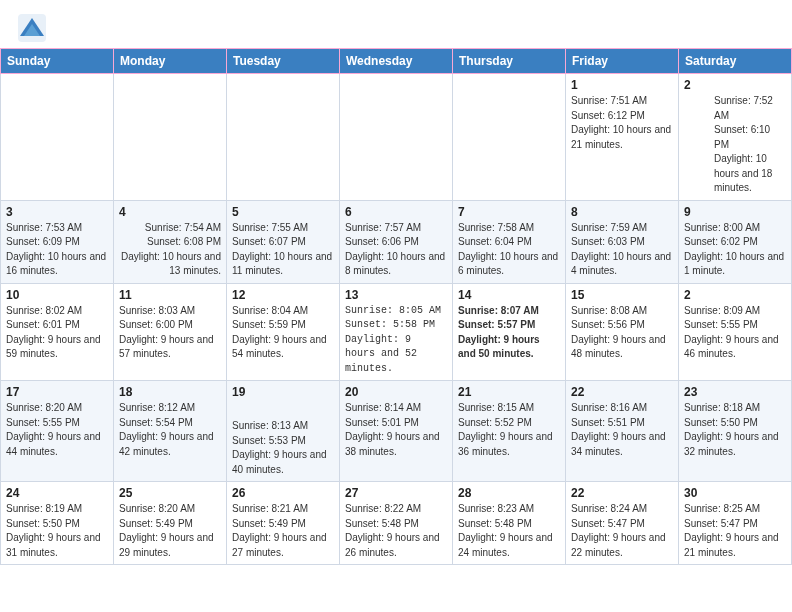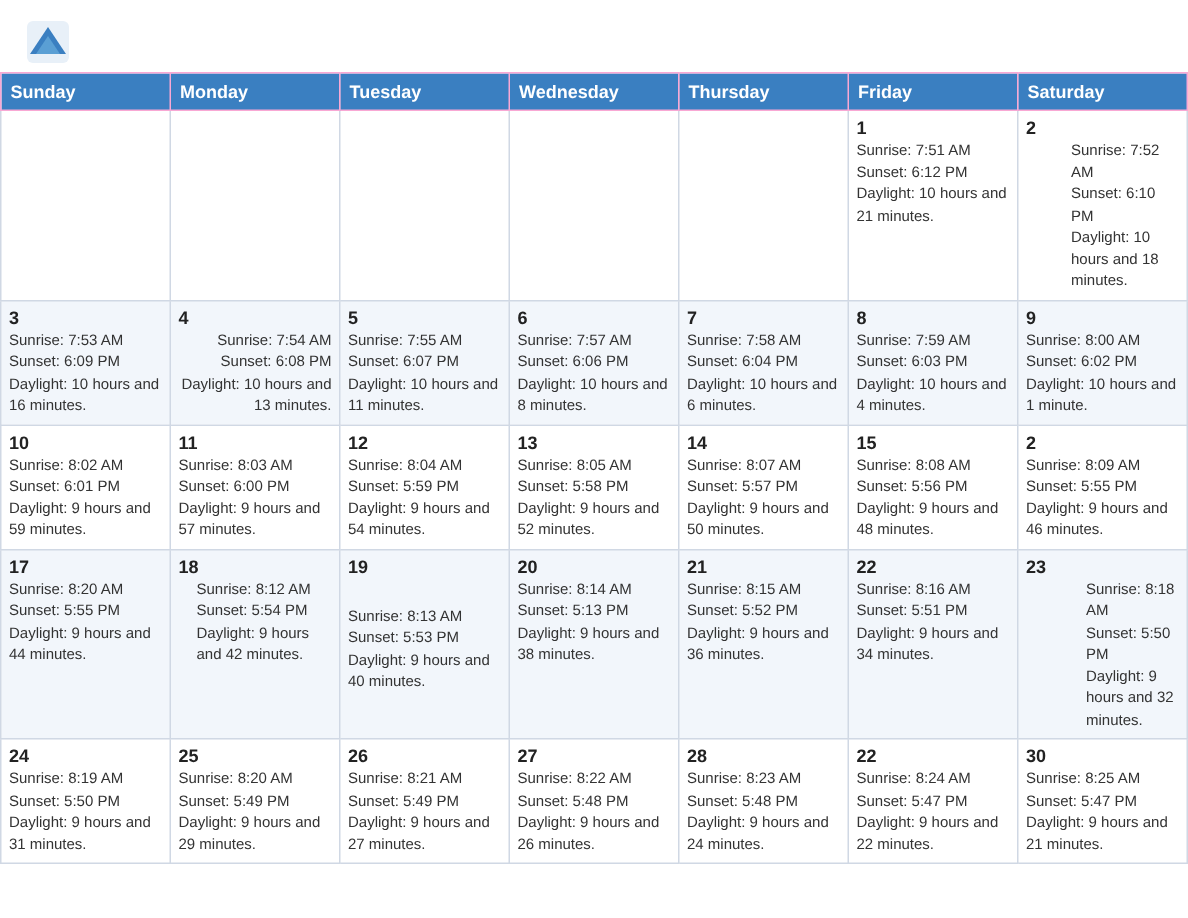--- a/index.html
+++ b/index.html
@@ -212,27 +212,27 @@
 Daylight: 9 hours and 57 minutes.</div>
         </td>
         <td>
           <span class="day-num">12</span>
           <div class="day-info" style="white-space: pre-line;">Sunrise: 8:04 AM
 Sunset: 5:59 PM
 Daylight: 9 hours and 54 minutes.</div>
         </td>
         <td>
           <span class="day-num">13</span>
-          <div class="day-info" style="white-space: pre-line;">Sunrise: 8:05 AM
+          <div class="day-info" style="white-space: pre-line; font-family: Liberation Mono, monospace;">Sunrise: 8:05 AM
 Sunset: 5:58 PM
 Daylight: 9 hours and 52 minutes.</div>
         </td>
         <td>
           <span class="day-num">14</span>
-          <div class="day-info" style="white-space: pre-line;">Sunrise: 8:07 AM
+          <div class="day-info" style="white-space: pre-line; font-weight: bold;">Sunrise: 8:07 AM
 Sunset: 5:57 PM
 Daylight: 9 hours and 50 minutes.</div>
         </td>
         <td>
           <span class="day-num">15</span>
           <div class="day-info" style="white-space: pre-line;">Sunrise: 8:08 AM
 Sunset: 5:56 PM
 Daylight: 9 hours and 48 minutes.</div>
         </td>
         <td>
@@ -244,51 +244,51 @@
       </tr>
       <tr class="row-even">
         <td>
           <span class="day-num">17</span>
           <div class="day-info" style="white-space: pre-line;">Sunrise: 8:20 AM
 Sunset: 5:55 PM
 Daylight: 9 hours and 44 minutes.</div>
         </td>
         <td>
           <span class="day-num">18</span>
-          <div class="day-info" style="white-space: pre-line; margin-left: 12px;">Sunrise: 8:12 AM
+          <div class="day-info" style="white-space: pre-line;">Sunrise: 8:12 AM
 Sunset: 5:54 PM
 Daylight: 9 hours and 42 minutes.</div>
         </td>
         <td>
           <span class="day-num">19</span>
           <div class="day-info" style="white-space: pre-line; margin-top: 20px;">Sunrise: 8:13 AM
 Sunset: 5:53 PM
 Daylight: 9 hours and 40 minutes.</div>
         </td>
         <td>
           <span class="day-num">20</span>
           <div class="day-info" style="white-space: pre-line;">Sunrise: 8:14 AM
-Sunset: 5:13 PM
+Sunset: 5:01 PM
 Daylight: 9 hours and 38 minutes.</div>
         </td>
         <td>
           <span class="day-num">21</span>
           <div class="day-info" style="white-space: pre-line;">Sunrise: 8:15 AM
 Sunset: 5:52 PM
 Daylight: 9 hours and 36 minutes.</div>
         </td>
         <td>
           <span class="day-num">22</span>
           <div class="day-info" style="white-space: pre-line;">Sunrise: 8:16 AM
 Sunset: 5:51 PM
 Daylight: 9 hours and 34 minutes.</div>
         </td>
         <td>
           <span class="day-num">23</span>
-          <div class="day-info" style="white-space: pre-line; margin-left: 40px;">Sunrise: 8:18 AM
+          <div class="day-info" style="white-space: pre-line;">Sunrise: 8:18 AM
 Sunset: 5:50 PM
 Daylight: 9 hours and 32 minutes.</div>
         </td>
       </tr>
       <tr class="row-odd">
         <td>
           <span class="day-num">24</span>
           <div class="day-info" style="white-space: pre-line;">Sunrise: 8:19 AM
 Sunset: 5:50 PM
 Daylight: 9 hours and 31 minutes.</div>

